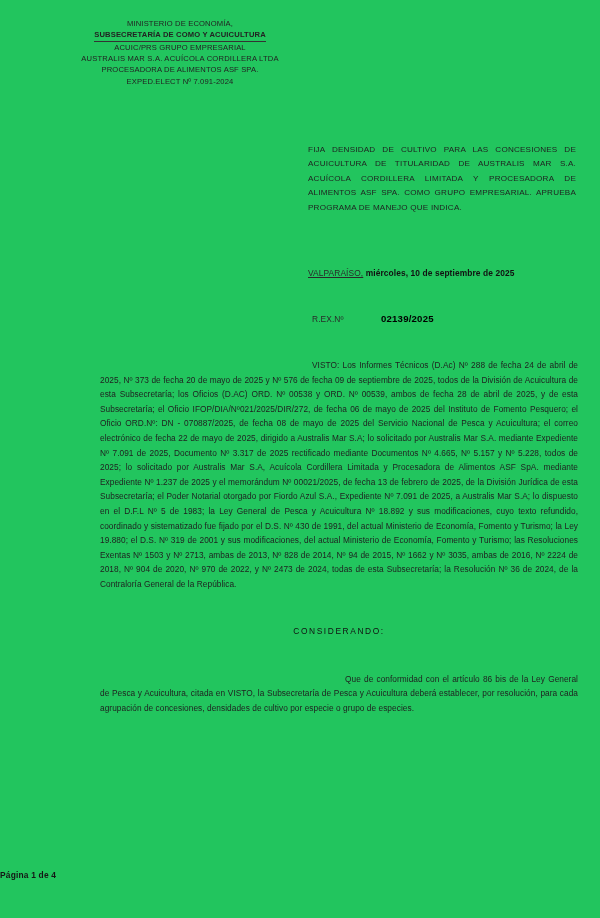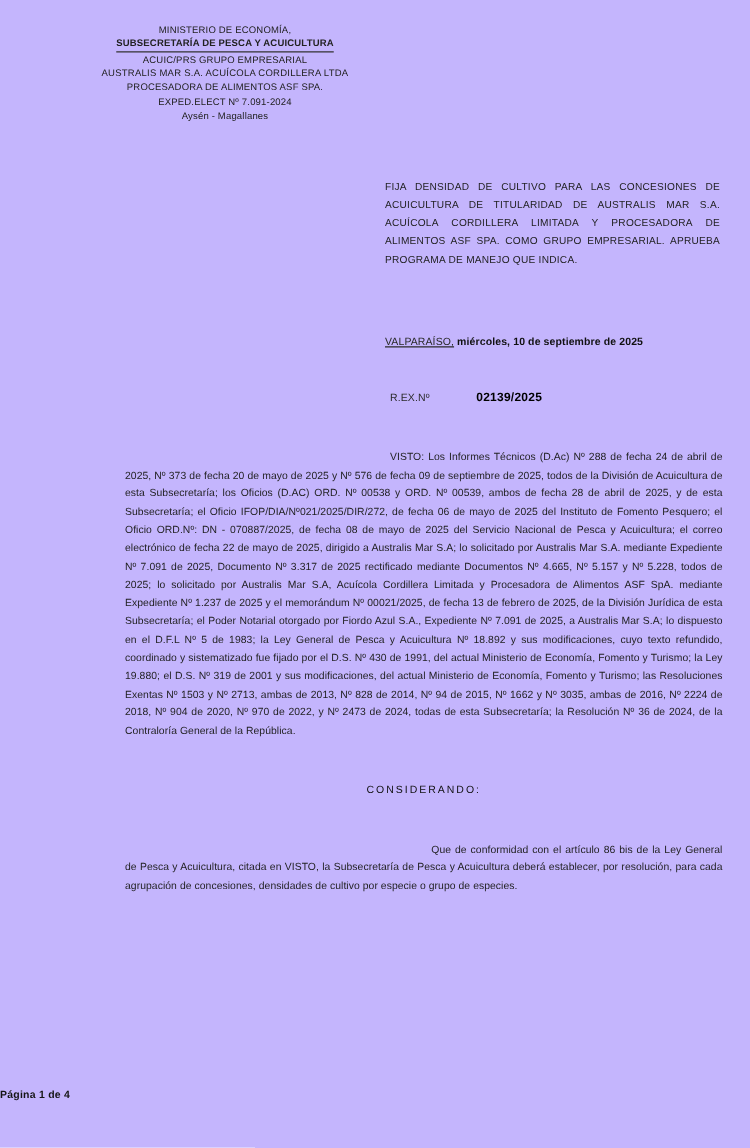--- a/index.html
+++ b/index.html
@@ -13,21 +13,21 @@
     height: 918px;
     position: relative;
     font-family: "Liberation Sans", sans-serif;
     color: #1a1a1a;
     overflow: hidden;
   }
 
   .page {
     position: absolute;
     inset: 0;
-    background: #c4b5fd;
+    background: #22c55e;
   }
 
   
   .letterhead {
     position: absolute;
     left: 40px;
     top: 18px;
     width: 280px;
     text-align: center;
     font-size: 7.6px;
@@ -148,26 +148,25 @@
     letter-spacing: 0.2px;
   }
 </style>
 </head>
 <body>
 
 <div class="page">
 
   <div class="letterhead">
     <span class="lh-line">MINISTERIO DE ECONOMÍA,</span>
-    <span class="lh-line"><span class="lh-underline">SUBSECRETARÍA DE PESCA Y ACUICULTURA</span></span>
+    <span class="lh-line"><span class="lh-underline">SUBSECRETARÍA DE COMO Y ACUICULTURA</span></span>
     <span class="lh-line">ACUIC/PRS GRUPO EMPRESARIAL</span>
     <span class="lh-line lh-wide">AUSTRALIS MAR S.A.   ACUÍCOLA CORDILLERA LTDA</span>
     <span class="lh-line">PROCESADORA DE ALIMENTOS ASF SPA.</span>
     <span class="lh-line">EXPED.ELECT Nº 7.091-2024</span>
-    <span class="lh-line">Aysén - Magallanes</span>
   </div>
 
   <div class="subject">FIJA DENSIDAD DE CULTIVO PARA LAS CONCESIONES DE ACUICULTURA DE TITULARIDAD DE AUSTRALIS MAR S.A. ACUÍCOLA CORDILLERA LIMITADA Y PROCESADORA DE ALIMENTOS ASF SPA. COMO GRUPO EMPRESARIAL. APRUEBA PROGRAMA DE MANEJO QUE INDICA.</div>
 
   <div class="placedate">
     <span class="city">VALPARAÍSO,</span>
     <span class="date">miércoles, 10 de septiembre de 2025</span>
   </div>
 
   <div class="resnum">

